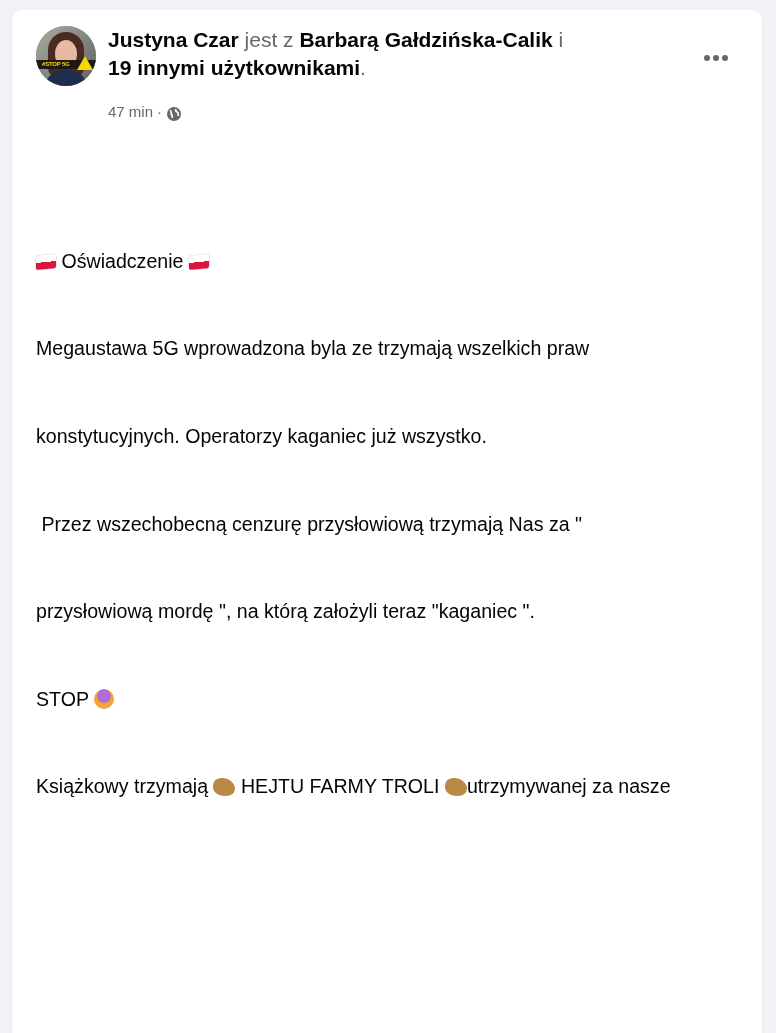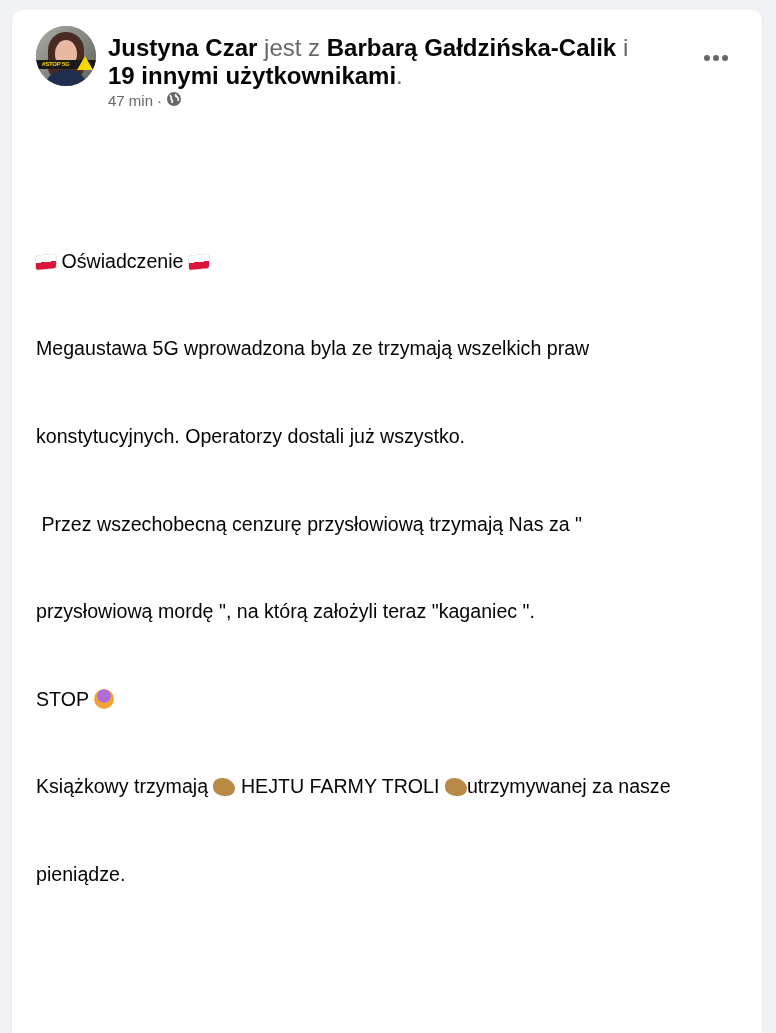--- a/index.html
+++ b/index.html
@@ -22,23 +22,23 @@
     width: 60px; height: 60px; border-radius: 50%;
     overflow: hidden; background: #8a8f86;
   }
   .avatar .bg { position:absolute; inset:0; background: linear-gradient(135deg,#a9ada3 0%,#7b7f78 60%,#5d625c 100%); }
   .avatar .hair { position:absolute; left:12px; top:6px; width:36px; height:46px; border-radius:18px 18px 10px 10px; background:#4a2a22; }
   .avatar .face { position:absolute; left:19px; top:14px; width:22px; height:28px; border-radius:50%; background:#e7b9a1; }
   .avatar .coat { position:absolute; left:8px; top:44px; width:44px; height:20px; border-radius:20px 20px 0 0; background:#1f2d4f; }
   .avatar .banner { position:absolute; left:0; top:34px; width:60px; height:9px; background:#1a1a1a; color:#ffd400; font-size:6px; line-height:9px; font-weight:bold; text-align:left; padding-left:6px; box-sizing:border-box; letter-spacing:-0.2px; }
   .avatar .warn { position:absolute; right:3px; top:30px; width:0; height:0; border-left:8px solid transparent; border-right:8px solid transparent; border-bottom:14px solid #f5d800; }
   .title-block { position: absolute; left: 72px; top: 0; width: 560px; }
-  .title-line { font-size: 24px; line-height: 28px; font-weight: bold; color: #050505; margin-top: 8px; }
+  .title-line { font-size: 21px; line-height: 28px; font-weight: bold; color: #050505; }
   .title-line .light { font-weight: normal; color: #65676b; }
-  .meta { font-size: 15px; line-height: 20px; color: #65676b; margin-top: 1px; display:flex; align-items:flex-start; }
+  .meta { font-size: 15px; line-height: 20px; color: #65676b; margin-top: 20px; display:flex; align-items:flex-end; }
   .globe { display:inline-block; width:16px; height:16px; margin-left:4px; }
   .more {
     position: absolute; right: 4px; top: 20px;
     width: 36px; height: 24px; display:flex; align-items:center; justify-content:center; gap:3px;
     cursor: pointer;
   }
   .more .dot { width:6px; height:6px; border-radius:50%; background:#65676b; }
   .body {
     position: absolute; left: 24px; top: 120px; width: 712px;
     font-size: 19.6px; line-height: 29.2px; color: #050505;
@@ -94,26 +94,25 @@
       <span class="dot"></span>
       <span class="dot"></span>
       <span class="dot"></span>
     </div>
   </div>
 
   <div class="body">
     <div class="para">
       <span class="line"><span class="flag"></span> <span>Oświadczenie</span> <span class="flag"></span></span>
       <span class="line">Megaustawa 5G wprowadzona byla ze trzymają wszelkich praw</span>
-      <span class="line">konstytucyjnych. Operatorzy dostali już wszystko.</span>
+      <span class="line">konstytucyjnych. Operatorzy kaganiec już wszystko.</span>
       <span class="line"> Przez wszechobecną cenzurę przysłowiową trzymają Nas za "</span>
       <span class="line">przysłowiową mordę ", na którą założyli teraz "kaganiec ".</span>
       <span class="line"><span>STOP</span> <span class="face-emo"></span></span>
       <span class="line"><span>Książkowy trzymają</span> <span class="scorp"></span> <span>HEJTU FARMY TROLI</span> <span class="scorp"></span><span>utrzymywanej za nasze</span></span>
-      <span class="line">pieniądze.</span>
       
       
       
     </div>
 
     
 
     
   </div>
 </div>

